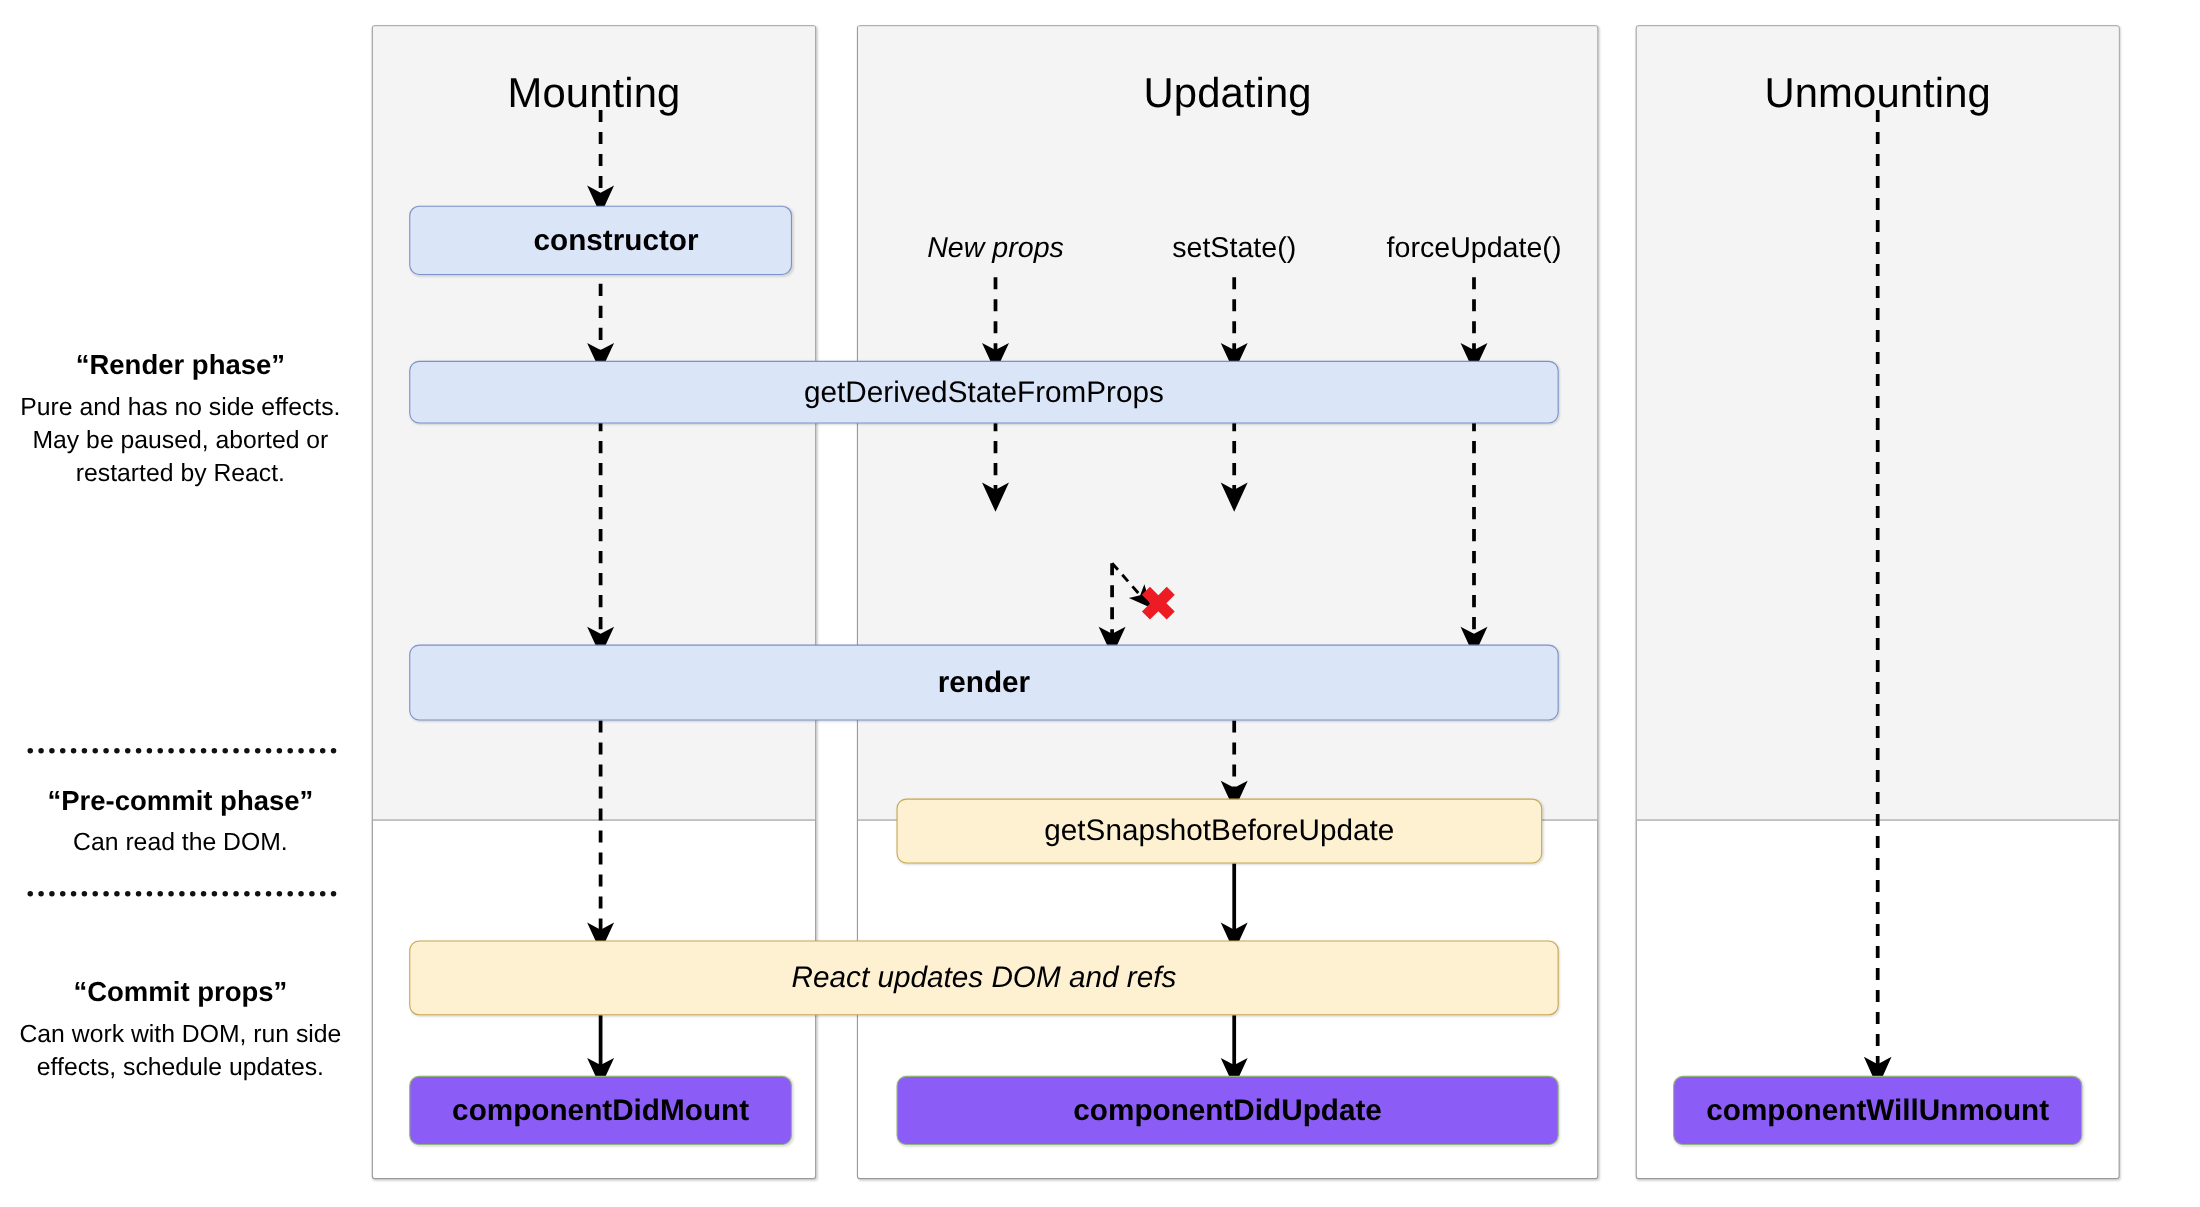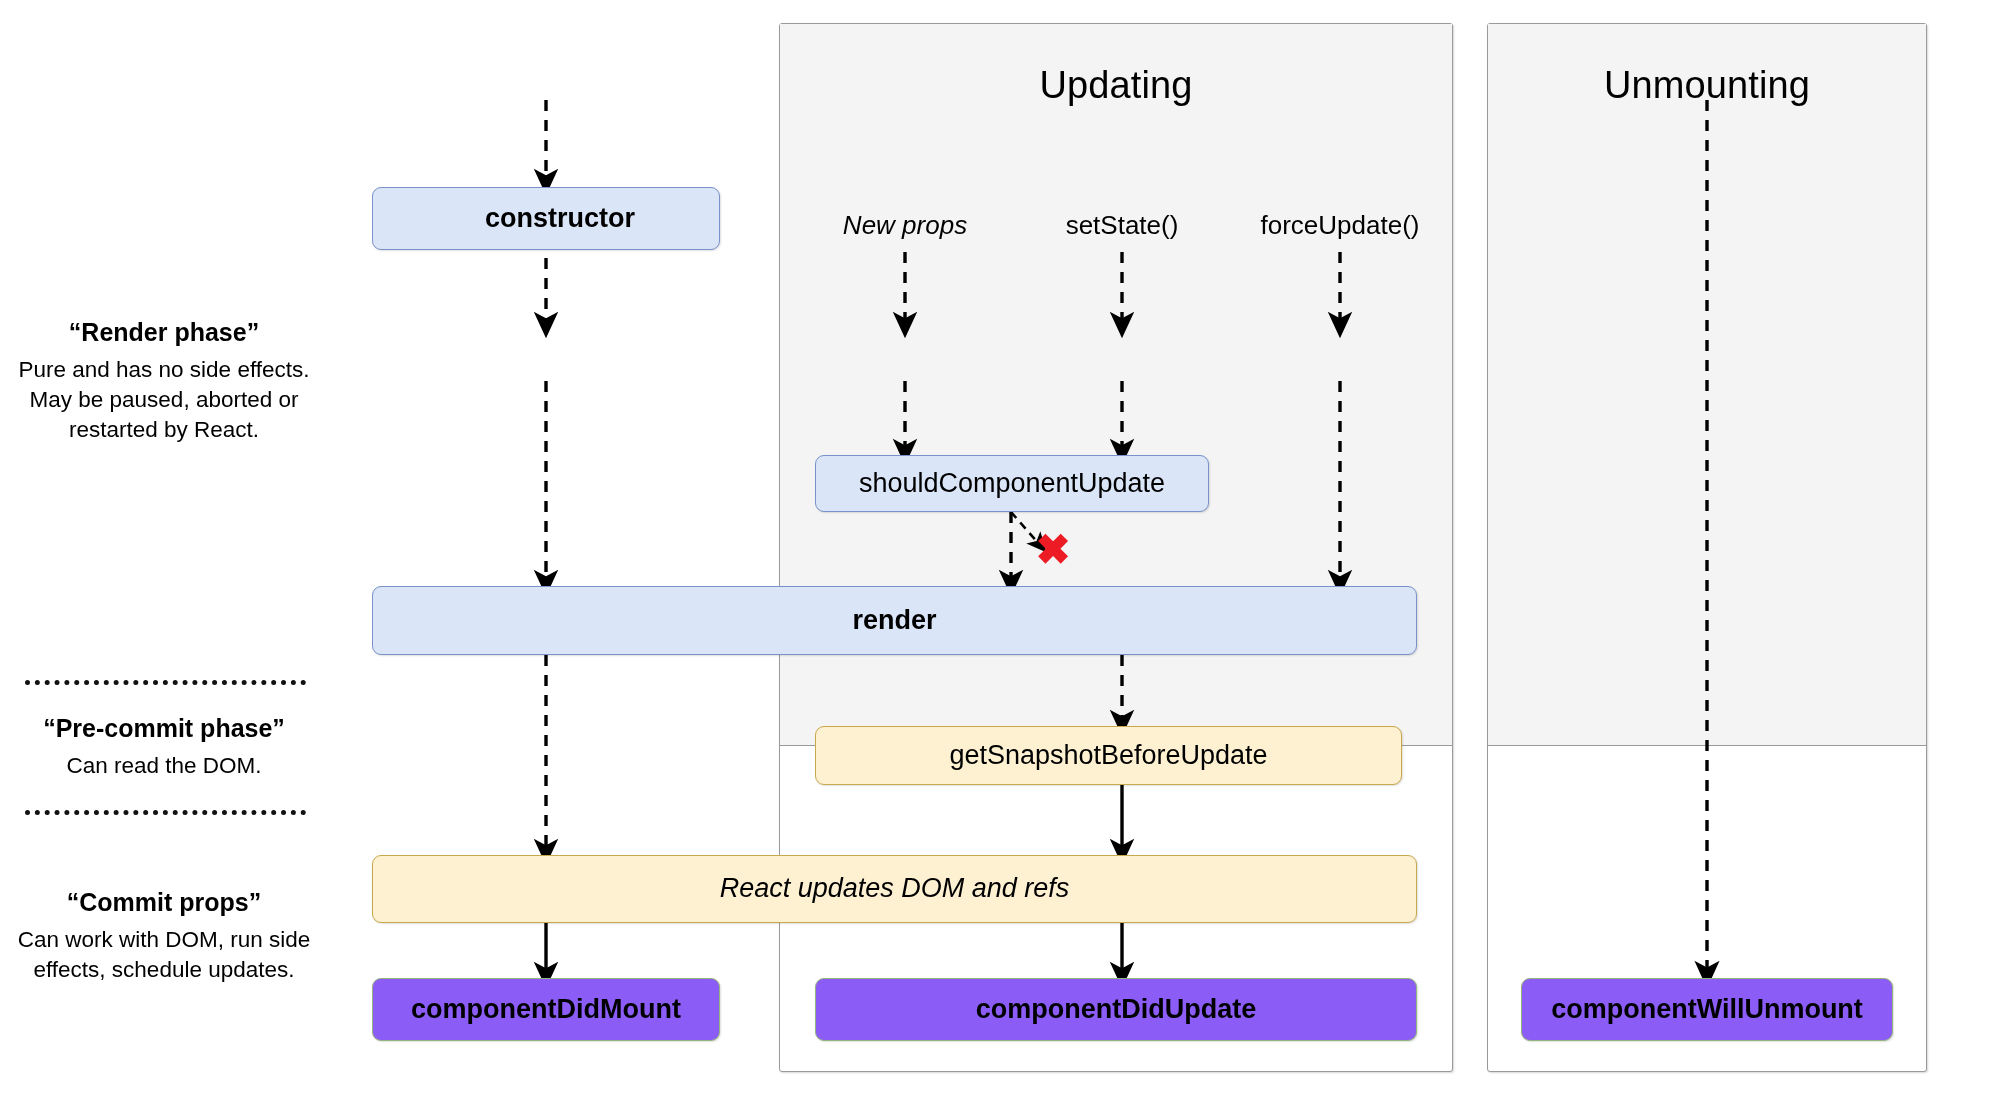--- a/index.html
+++ b/index.html
@@ -125,20 +125,24 @@
     height: 1097px;
     z-index: 8;
     pointer-events: none;
   }
 </style>
 </head>
 <body>
 
 <div id="stage">
 
+  <div class="column" style="left:338px; top:23px; width:404px; height:1049px;">
+    <div class="grayband" style="height:722px;"></div>
+    <div class="col-title" style="top:40px;">Mounting</div>
+  </div>
 
   <div class="column" style="left:779px; top:23px; width:674px; height:1049px;">
     <div class="grayband" style="height:722px;"></div>
     <div class="col-title" style="top:40px;">Updating</div>
   </div>
 
   <div class="column" style="left:1487px; top:23px; width:440px; height:1049px;">
     <div class="grayband" style="height:722px;"></div>
     <div class="col-title" style="top:40px;">Unmounting</div>
   </div>
@@ -202,22 +206,22 @@
     <div class="lg-title">“Commit props”</div>
     <div class="lg-body">Can work with DOM, run side effects, schedule updates.</div>
   </div>
 
   <div class="trigger italic" style="left:785px; top:210px; width:240px;">New props</div>
   <div class="trigger" style="left:1002px; top:210px; width:240px;">setState()</div>
   <div class="trigger" style="left:1220px; top:210px; width:240px;">forceUpdate()</div>
 
   <div class="lcbox blue bold" style="left:372px; top:187px; width:348px; height:63px;padding-left:28px;">constructor</div>
 
-
-  <div class="lcbox blue" style="left:815px; top:455px; width:394px; height:57px;">shouldComponentUpdate</div>
+  <div class="lcbox blue" style="left:372px; top:328px; width:1045px; height:57px;">getDerivedStateFromProps</div>
+
 
   <div class="lcbox blue bold" style="left:372px; top:586px; width:1045px; height:69px;">render</div>
 
   <div class="lcbox yellow" style="left:815px; top:726px; width:587px; height:59px;">getSnapshotBeforeUpdate</div>
 
   <div class="lcbox yellow italic" style="left:372px; top:855px; width:1045px; height:68px;">React updates DOM and refs</div>
 
   <div class="lcbox green bold" style="left:372px; top:978px; width:348px; height:63px;">componentDidMount</div>
 
   <div class="lcbox green bold" style="left:815px; top:978px; width:602px; height:63px;">componentDidUpdate</div>

